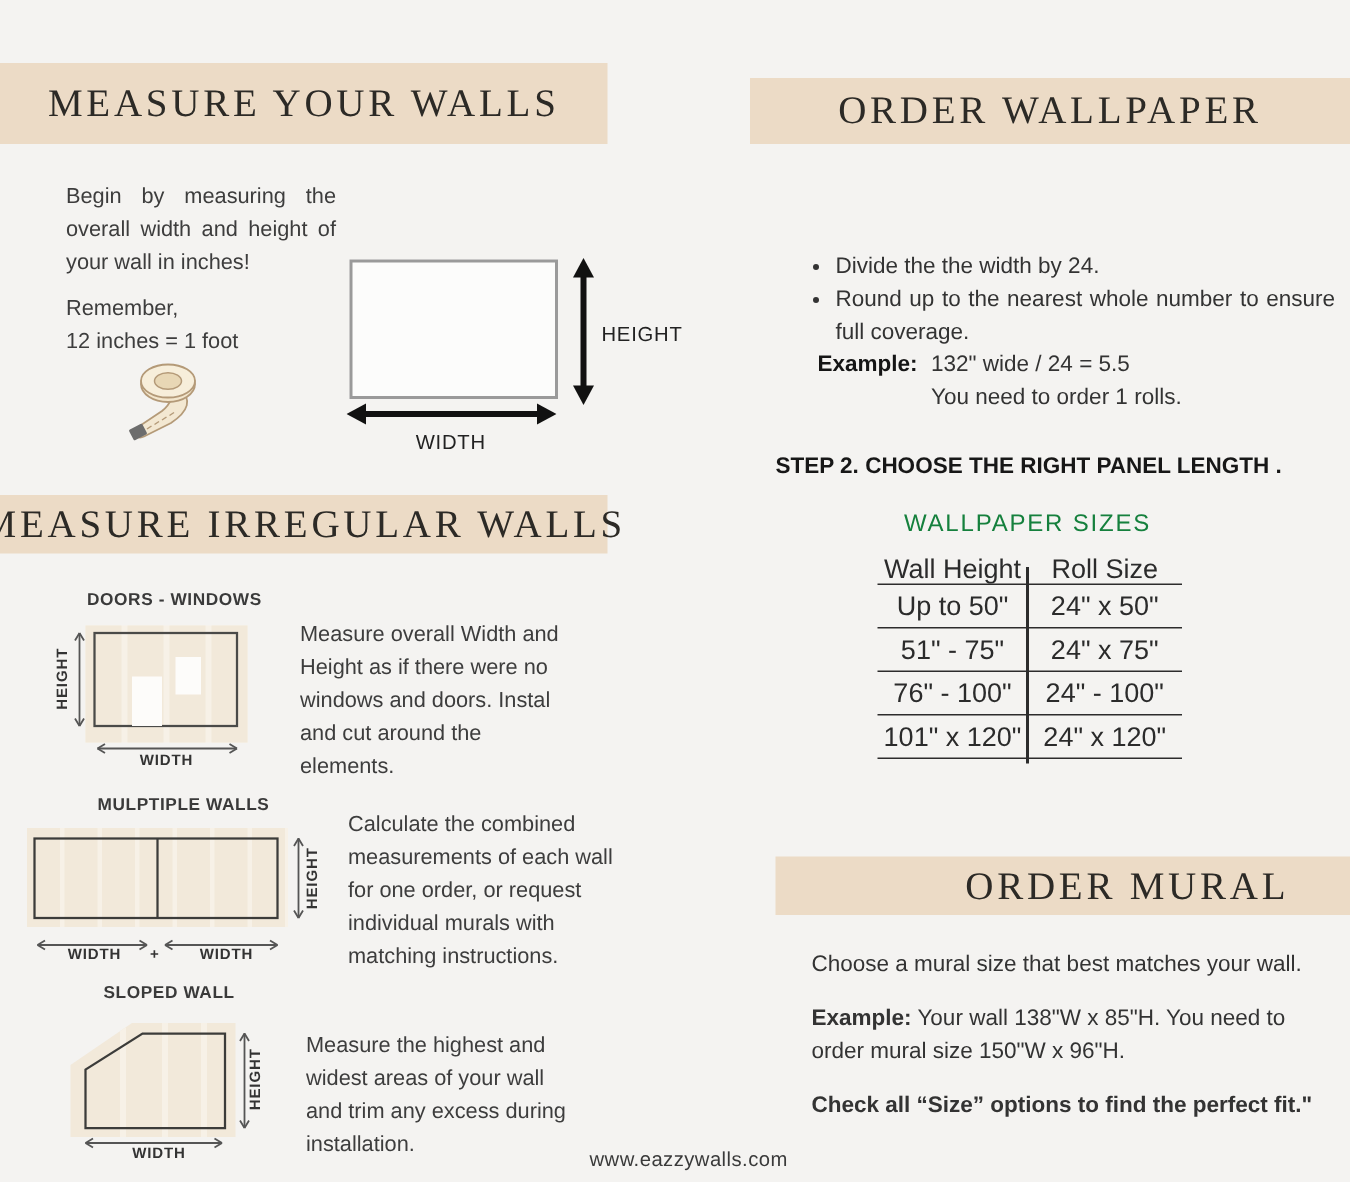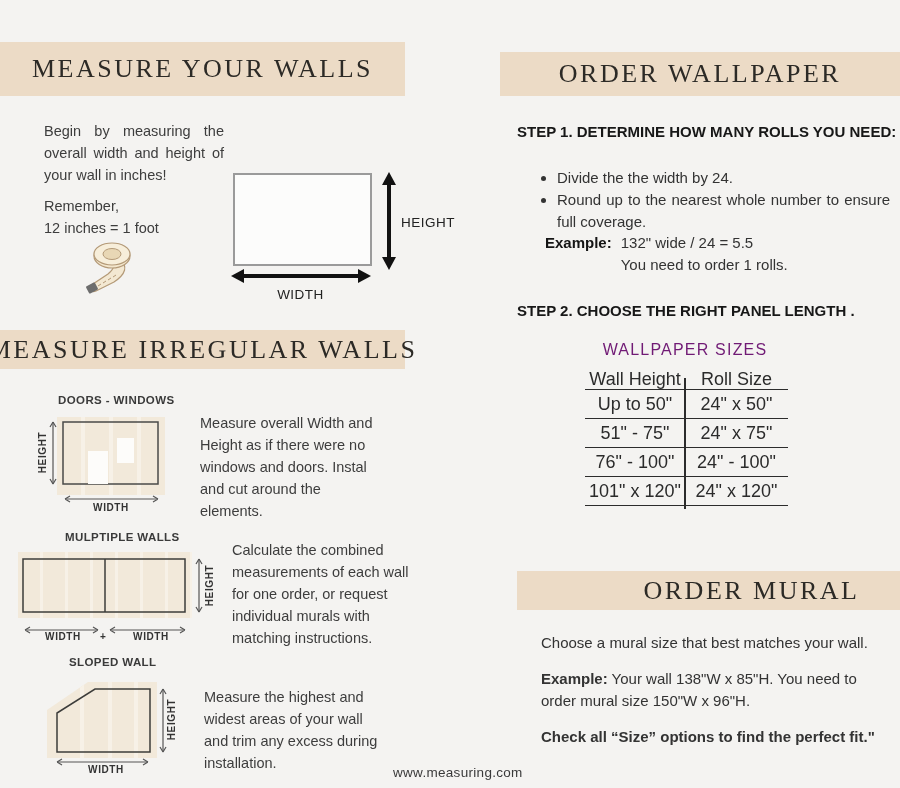--- a/index.html
+++ b/index.html
@@ -29,21 +29,21 @@
   .r-body{font-size:15px; line-height:22px; color:#333;}
   ul.bullets{margin:16px; padding:0 0 0 17px;}
   ul.bullets li{margin:0 0 0 0; line-height:22px;}
   ul.bullets li.j{text-align:justify;}
   .example-row{display:flex; gap:9px; font-size:15px; line-height:22px; color:#333;}
   .example-row b{color:#151515;}
   .tbl{position:absolute; left:585px; top:369px; width:203px; font-size:18px; color:#2b2b2b;}
   .tbl .hrow{display:grid; grid-template-columns:100px 103px; height:20px; align-items:center; text-align:center; border-bottom:1.5px solid #2c2c2c;}
   .tbl .drow{display:grid; grid-template-columns:100px 103px; height:28px; align-items:center; text-align:center; border-bottom:1.5px solid #2c2c2c;}
   .tbl-vline{position:absolute; left:684px; top:378px; width:1.5px; height:131px; background:#2c2c2c;}
-  .wp-title{font-size:16px; letter-spacing:1.2px; color:#701a75;}
+  .wp-title{font-size:16px; letter-spacing:1.2px; color:#15803d;}
   .footer{font-size:13.5px; color:#3a3a3a; letter-spacing:.3px;}
   svg{display:block;}
 </style>
 </head>
 <body>
 
 <div class="canvas">
 
   <div class="band" style="left:0; top:42px; width:405px; height:54px;">
     <div class="band-title">MEASURE YOUR WALLS</div>
@@ -155,21 +155,20 @@
   </svg>
   <div class="abs dim-label vlabel" style="left:146px; top:714px; width:50px;">HEIGHT</div>
   <div class="abs dim-label" style="left:75px; top:764px; width:62px; text-align:center;">WIDTH</div>
 
   <div class="abs body-txt" style="left:204px; top:686px; width:186px;">Measure the highest and widest areas of your wall and trim any excess during installation.</div>
 
   <div class="band" style="left:500px; top:52px; width:400px; height:44px;">
     <div class="band-title">ORDER WALLPAPER</div>
   </div>
 
-  <div class="abs step-head" style="left:517px; top:123px;">STEP 1. DETERMINE HOW MANY ROLLS YOU NEED:</div>
 
   <ul class="bullets abs r-body" style="left:524px; top:151px; width:333px;">
     <li>Divide the the width by 24.</li>
     <li class="j">Round up to the nearest whole number to ensure full coverage.</li>
   </ul>
 
   <div class="abs example-row" style="left:545px; top:232px;">
     <b>Example:</b>
     <div>
       <div>132" wide / 24 = 5.5</div>
@@ -208,15 +207,15 @@
   <div class="band" style="left:517px; top:571px; width:383px; height:39px;padding-left:43px;">
     <div class="band-title">ORDER MURAL</div>
   </div>
 
   <div class="abs r-body" style="left:541px; top:632px; width:330px;">
     <p style="margin:0;">Choose a mural size that best matches your wall.</p>
     <p style="margin:14px 0 0 0;"><b>Example:</b> <span>Your wall 138"W x 85"H. You need to order mural size 150"W x 96"H.</span></p>
     <p style="margin:14px 0 0 0; white-space:nowrap;font-weight:bold;">Check all “Size” options to find the perfect fit."</p>
   </div>
 
-  <div class="abs footer" style="left:393px; top:765px;">www.measuring.com</div>
+  <div class="abs footer" style="left:393px; top:765px;">www.eazzywalls.com</div>
 
 </div>
 
 </body></html>

